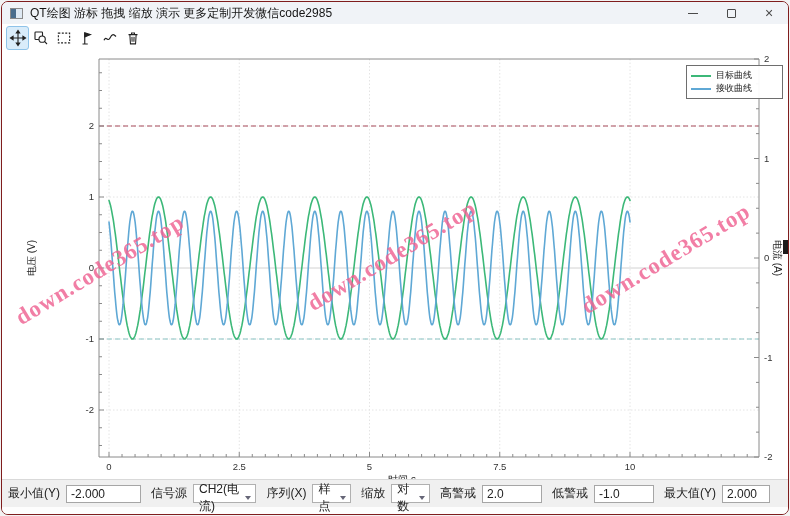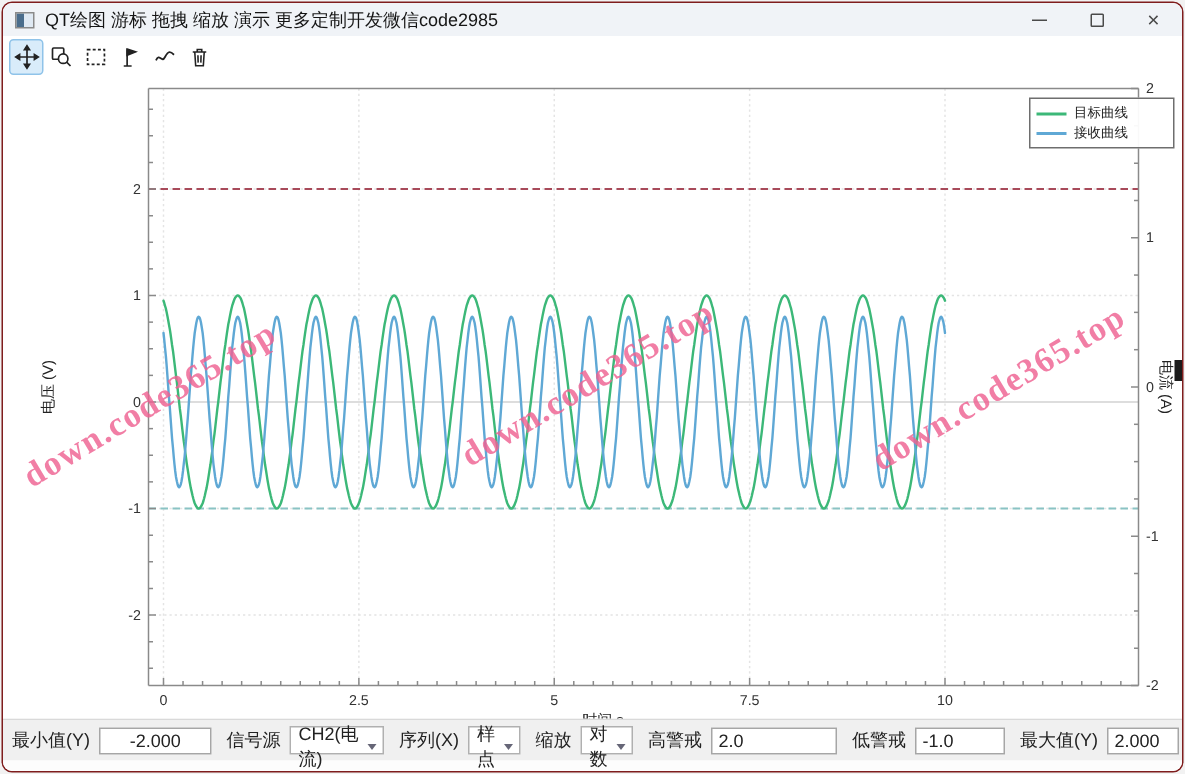--- a/index.html
+++ b/index.html
@@ -266,21 +266,21 @@
         <span class="legend-swatch" style="background: rgb(95, 168, 213);"></span>
         <span class="legend-label">接收曲线</span>
       </div>
     </div>
   </div>
 
   <div class="edge-marker"></div>
 
   <div class="bottom-bar">
     <span class="bb-label first">最小值(Y)</span>
-    <input class="bb-input" style="width: 75px; text-align: center;" readonly="" value="-2.000">
+    <input class="bb-input" style="width: 75px;" readonly="" value="-2.000">
 
     <span class="bb-label">信号源</span>
     <div class="combo">
       <span>CH2(电流)</span>
       <span class="combo-arrow"></span>
     </div>
 
     <span class="bb-label">序列(X)</span>
     <div class="combo">
       <span>样点</span>
@@ -289,21 +289,21 @@
 
     <span class="bb-label">缩放</span>
     <div class="combo">
       <span>对数</span>
       <span class="combo-arrow"></span>
     </div>
 
     <div class="spacer"></div>
 
     <span class="bb-label">高警戒</span>
-    <input class="bb-input" style="width: 84px;" readonly="" value="2.0">
+    <input class="bb-input" style="width: 60px;" readonly="" value="2.0">
 
     <span class="bb-label">低警戒</span>
     <input class="bb-input" style="width: 60px;" readonly="" value="-1.0">
 
     <span class="bb-label">最大值(Y)</span>
     <input class="bb-input" style="width: 48px; margin-right: 20px;" readonly="" value="2.000">
   </div>
   <div class="status-strip"></div>
 
 </div>

